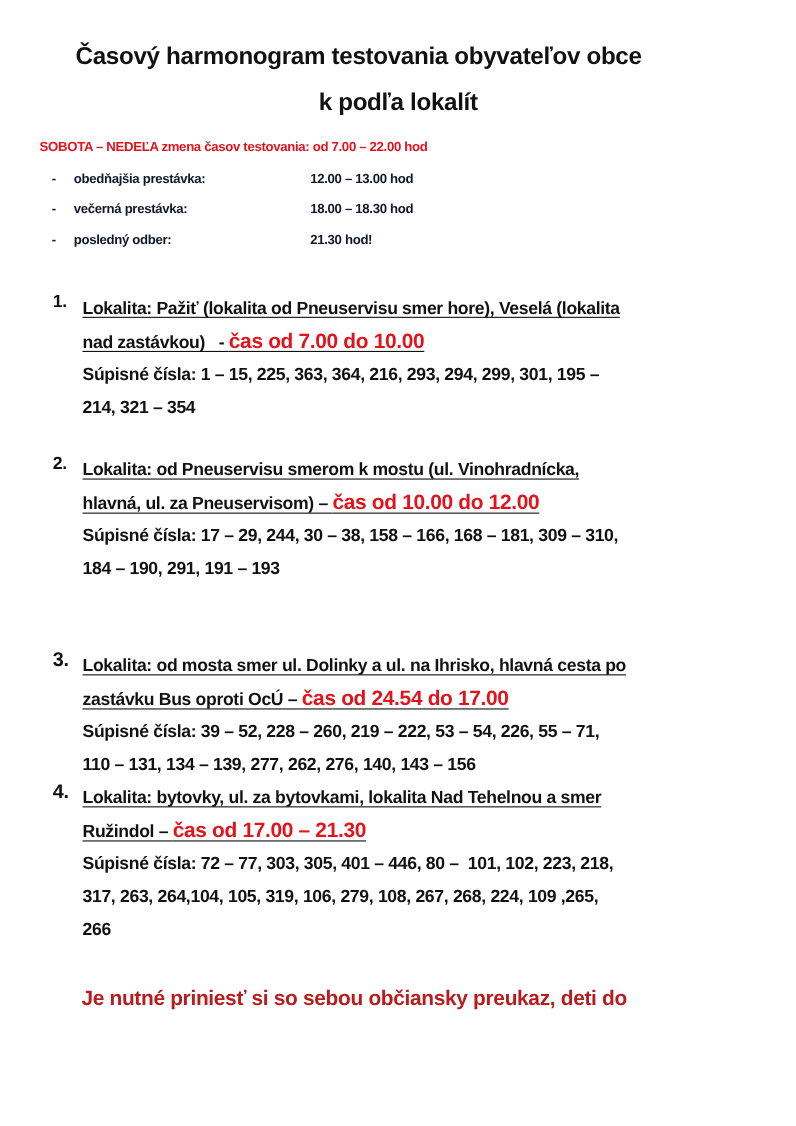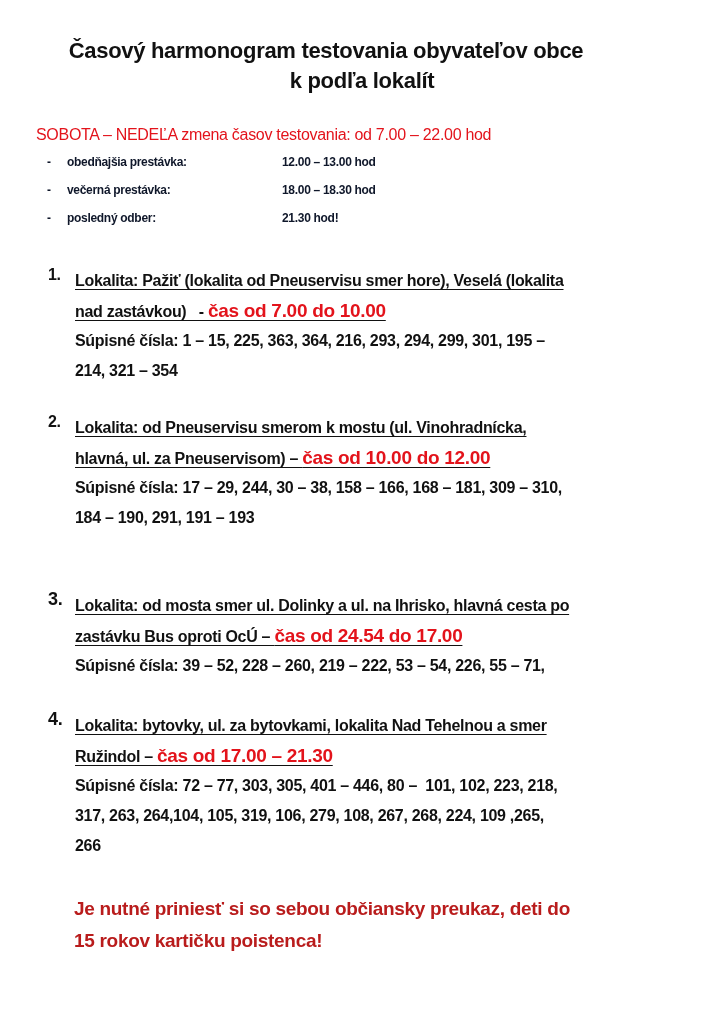--- a/index.html
+++ b/index.html
@@ -6,24 +6,24 @@
     body {
       width: 724px; height: 1024px; position: relative; overflow: hidden;
       font-family: "Liberation Sans", "DejaVu Sans", sans-serif;
       color: #111111;
     }
     .title {
       position: absolute; left: 0; width: 652px; text-align: center;
       font-weight: bold; font-size: 22px; letter-spacing: -0.3px;
     }
     .t1 { top: 38px; }
-    .t2 { top: 68px; left: 0; width: 724px; padding-left: 0; }
+    .t2 { top: 80px; left: 0; width: 724px; padding-left: 0; }
     .sched-head {
       position: absolute; left: 36px; top: 126px;
-      font-weight: normal; font-size: 16px; color: #e3131b; letter-spacing: -0.3px;
+      font-weight: bold; font-size: 12px; color: #e3131b; letter-spacing: -0.3px;
     }
     .brk { position: absolute; left: 47px; font-weight: bold; font-size: 12px; color: #0f172a; letter-spacing: -0.3px; }
     .brk .dash { display: inline-block; width: 20px; }
     .brk .lbl { display: inline-block; width: 215px; }
     .b1 { top: 155px; }
     .b2 { top: 183px; }
     .b3 { top: 211px; }
 
     .loc { position: absolute; left: 48px; width: 650px; font-weight: bold; font-size: 16px; letter-spacing: -0.3px; }
     .loc .num { position: absolute; left: 0; top: 0; }
@@ -79,30 +79,30 @@
     <div class="line">184 – 190, 291, 191 – 193</div>
   </div>
 </div>
 
 <div class="loc l3">
   <span class="num big">3.</span>
   <div class="body">
     <div class="line"><u>Lokalita: od mosta smer ul. Dolinky a ul. na Ihrisko, hlavná cesta po</u></div>
     <div class="line"><u><span style="white-space:pre">zastávku Bus oproti OcÚ – </span><span class="time">čas od 24.54 do 17.00</span></u></div>
     <div class="line">Súpisné čísla: 39 – 52, 228 – 260, 219 – 222, 53 – 54, 226, 55 – 71,</div>
+    <div class="line">110 – 131, 134 – 139, 277, 262, 276, 140, 143 – 156</div>
   </div>
 </div>
 
 <div class="loc l4">
   <span class="num big">4.</span>
   <div class="body">
     <div class="line"><u>Lokalita: bytovky, ul. za bytovkami, lokalita Nad Tehelnou a smer</u></div>
     <div class="line"><u><span style="white-space:pre">Ružindol – </span><span class="time">čas od 17.00 – 21.30</span></u></div>
     <div class="line" style="white-space:pre">Súpisné čísla: 72 – 77, 303, 305, 401 – 446, 80 –  101, 102, 223, 218,</div>
     <div class="line">317, 263, 264,104, 105, 319, 106, 279, 108, 267, 268, 224, 109 ,265,</div>
     <div class="line">266</div>
   </div>
 </div>
 
 <div class="notice">
   <div>Je nutné priniesť si so sebou občiansky preukaz, deti do</div>
-  <div>15 rokov kartičku poistenca!</div>
 </div>
 
 </body></html>

